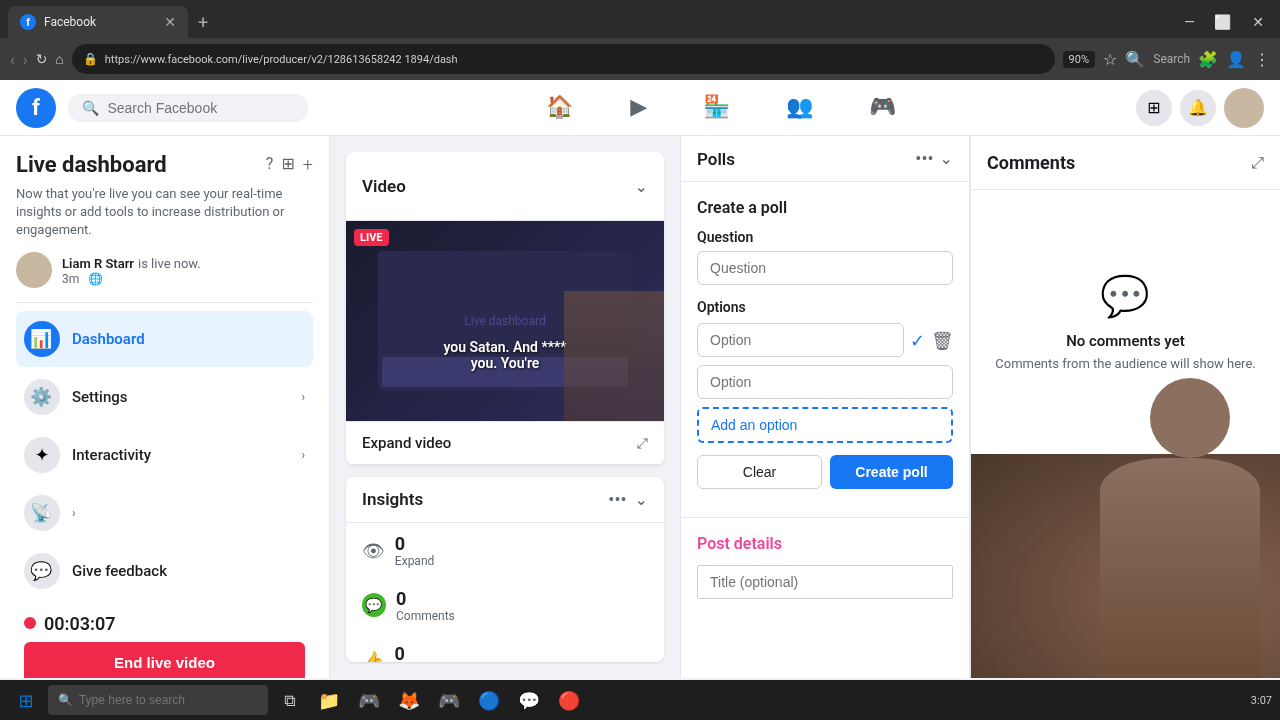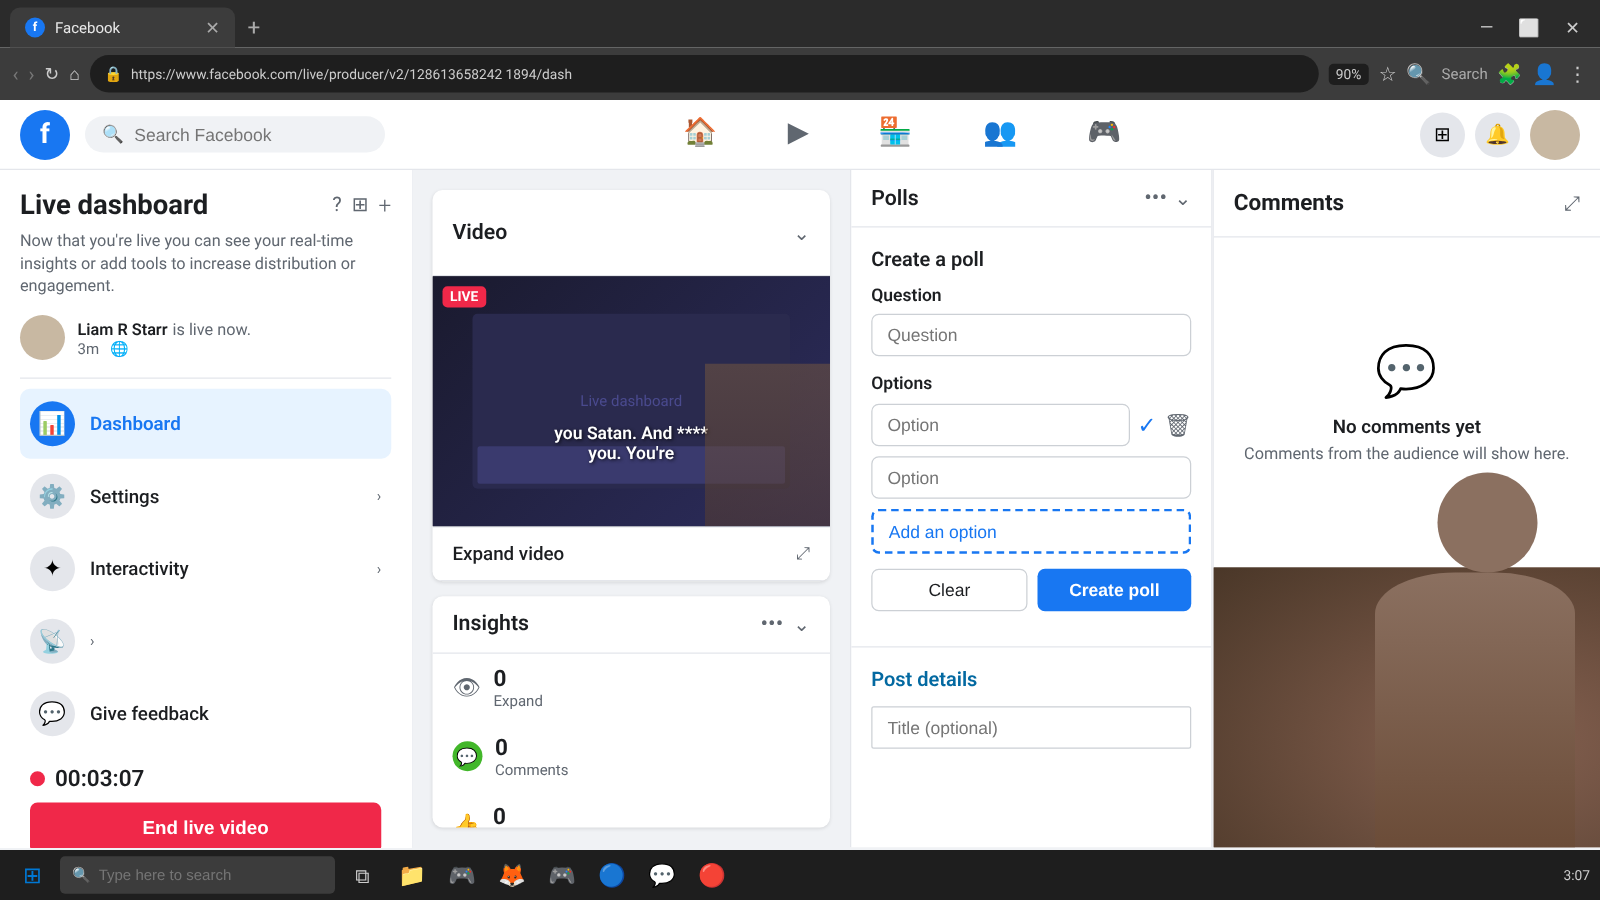--- a/index.html
+++ b/index.html
@@ -205,21 +205,21 @@
         <input style="flex: 1 1 0%; border: 1px solid rgb(204, 208, 213); border-radius: 6px; padding: 8px 12px; font-size: 14px; outline: none;" placeholder="Option">
       </div>
       <button style="border:2px dashed #1877f2;border-radius:6px;padding:8px 12px;color:#1877f2;font-size:14px;font-weight:500;cursor:pointer;background:transparent;width:100%;text-align:left;margin-bottom:12px;">Add an option</button>
       <div style="display:flex;gap:8px;margin-bottom:12px;">
         <button style="flex:1;padding:8px;border:1px solid #ccd0d5;border-radius:6px;background:#fff;color:#1c1e21;font-size:14px;cursor:pointer;font-weight:500;">Clear</button>
         <button style="flex:1;padding:8px;border:none;border-radius:6px;background:#1877f2;color:white;font-size:14px;cursor:pointer;font-weight:600;">Create poll</button>
       </div>
     </div>
 
     <div style="border-top:1px solid #e4e6eb;padding:16px;">
-      <h3 style="font-size:16px;font-weight:600;color:#0369a1;margin-bottom:12px;">Post details</h3>
+      <h3 style="font-size:16px;font-weight:600;color:#ec4899;margin-bottom:12px;">Post details</h3>
       <input style="width: 100%; border: 1px solid rgb(204, 208, 213); border-radius: 2px; padding: 8px 12px; font-size: 14px; outline: none;" placeholder="Title (optional)">
     </div>
   </div>
 
   <div style="width:310px;background:#fff;flex-shrink:0;display:flex;flex-direction:column;border-left:1px solid #e4e6eb;">
     <div style="display:flex;align-items:center;padding:16px;border-bottom:1px solid #e4e6eb;">
       <span style="font-size:18px;font-weight:700;flex:1;color:#1c1e21;">Comments</span>
       <span style="color:#606770;cursor:pointer;font-size:16px;">⤢</span>
     </div>
     <div style="flex:1;display:flex;flex-direction:column;align-items:center;justify-content:center;padding:20px;text-align:center;">

